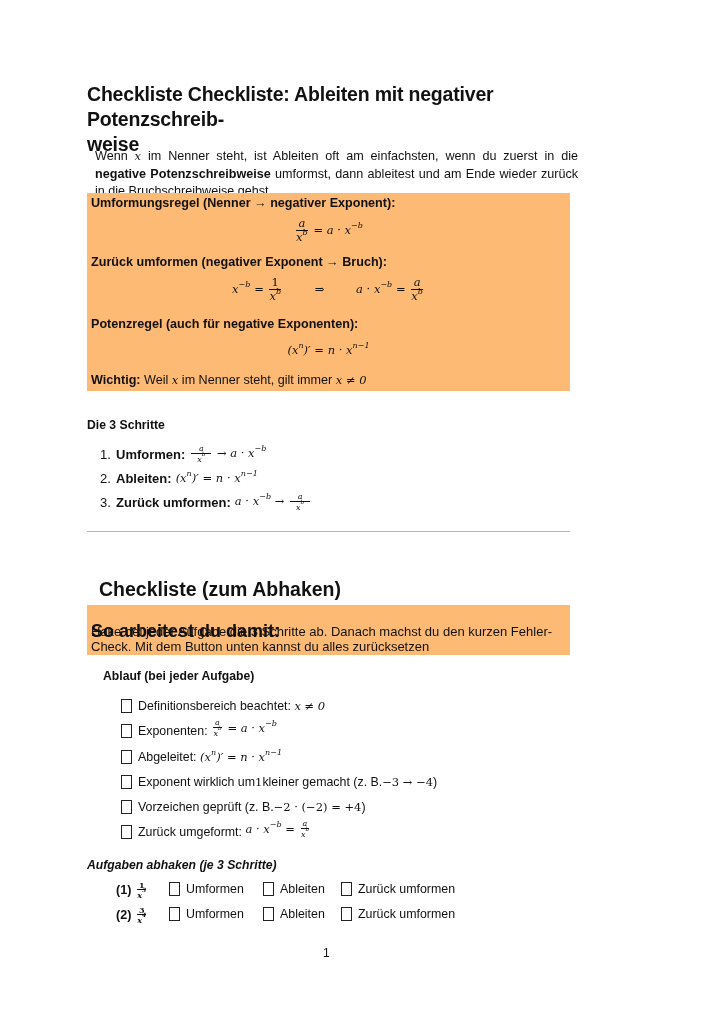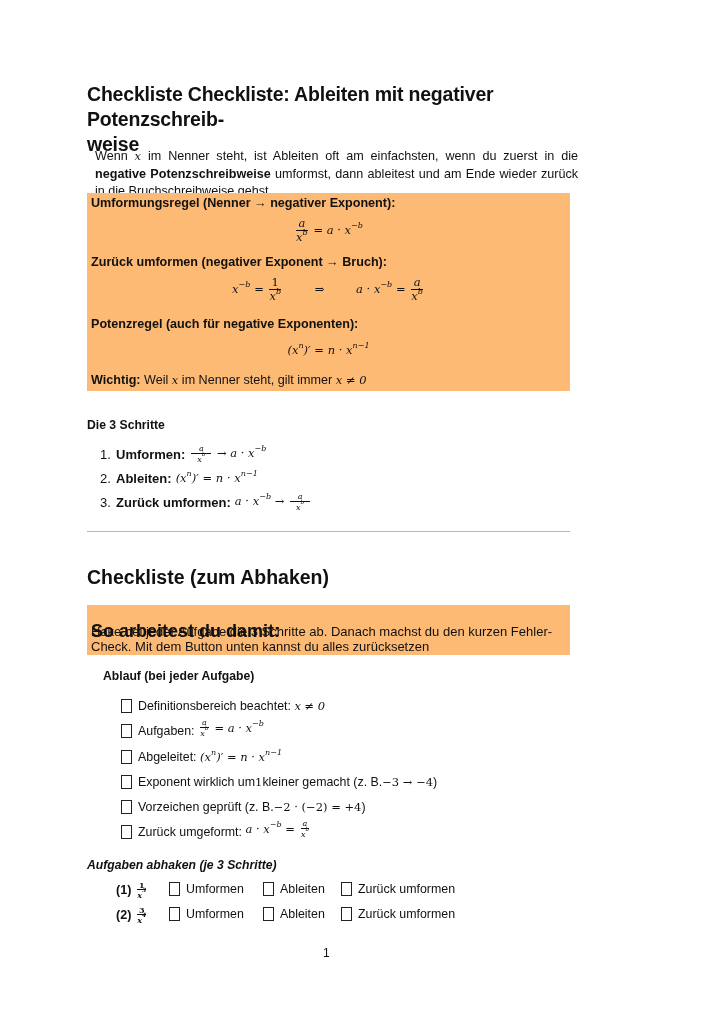--- a/index.html
+++ b/index.html
@@ -21,21 +21,21 @@
   .frac.small { font-size: 8px; }
   .frac.small .num, .frac.small .den { line-height: 8px; }
   sup { font-size: 70%; vertical-align: 6px; line-height: 0; }
   .wichtig { position: absolute; left: 4px; top: 180px; }
   .steps-title { position: absolute; top: 418px; left: 0; font-weight: bold; font-size: 12.2px; }
   .steps { position: absolute; top: 442px; left: 13px; margin: 0; padding: 0; list-style: none; }
   .steps li { height: 24px; font-size: 13px; display: flex; align-items: center; }
   .steps .num { width: 16px; display: inline-block; }
   .steps b { margin-right: 4px; }
   hr.sep { position: absolute; top: 531px; left: 0; width: 483px; margin: 0; border: 0; border-top: 1.5px solid #b5b5b5; }
-  h2.sec { position: absolute; top: 566px; left: 0; margin: 0; font-size: 19.5px; font-weight: bold; }
+  h2.sec { position: absolute; top: 566px; left: 0; margin: 12px; font-size: 19.5px; font-weight: bold; }
   .box2 { top: 605px; height: 50px; padding: 0; }
   .box2 .hdr { position: absolute; left: 4px; top: 16px; font-weight: bold; font-size: 18px; }
   .box2 .txt { position: absolute; left: 4px; top: 19px; line-height: 15px; font-size: 13px; width: 478px; }
   .ablauf-title { position: absolute; top: 669px; left: 16px; font-weight: bold; font-size: 12.2px; }
   .checks { position: absolute; top: 688px; left: 34px; margin: 0; padding: 0; list-style: none; }
   .checks li { height: 25.2px; display: flex; align-items: flex-end; font-size: 12.4px; }
   .cb { display: inline-block; width: 11px; height: 14px; border: 1.6px solid #222; box-sizing: border-box; margin-right: 6px; background: #fff; cursor: pointer; }
   .tasks-title { position: absolute; top: 858px; left: 0; font-weight: bold; font-size: 12.2px; font-style: italic; }
   .tasks { position: absolute; top: 879px; left: 0; width: 483px; }
   .task-row { position: relative; height: 25px; }
@@ -118,21 +118,21 @@
   </div>
 
   <div class="ablauf-title">Ablauf (bei jeder Aufgabe)</div>
   <ul class="checks">
     <li>
       <span class="cb"></span>
       <span>Definitionsbereich beachtet: </span>&nbsp;<span class="math">x ≠ 0</span>
     </li>
     <li>
       <span class="cb"></span>
-      <span>Aufgaben: </span>&nbsp;<span class="math">
+      <span>Exponenten: </span>&nbsp;<span class="math">
         <span class="frac small"><span class="num">a</span><span class="den"><span>x</span><sup>b</sup></span></span>
         <span>= a · x</span><sup>−b</sup></span>
     </li>
     <li>
       <span class="cb"></span>
       <span>Abgeleitet: </span>&nbsp;<span class="math"><span>(x</span><sup>n</sup><span>)′ = n · x</span><sup>n−1</sup></span>
     </li>
     <li>
       <span class="cb"></span>
       <span>Exponent wirklich um </span>

